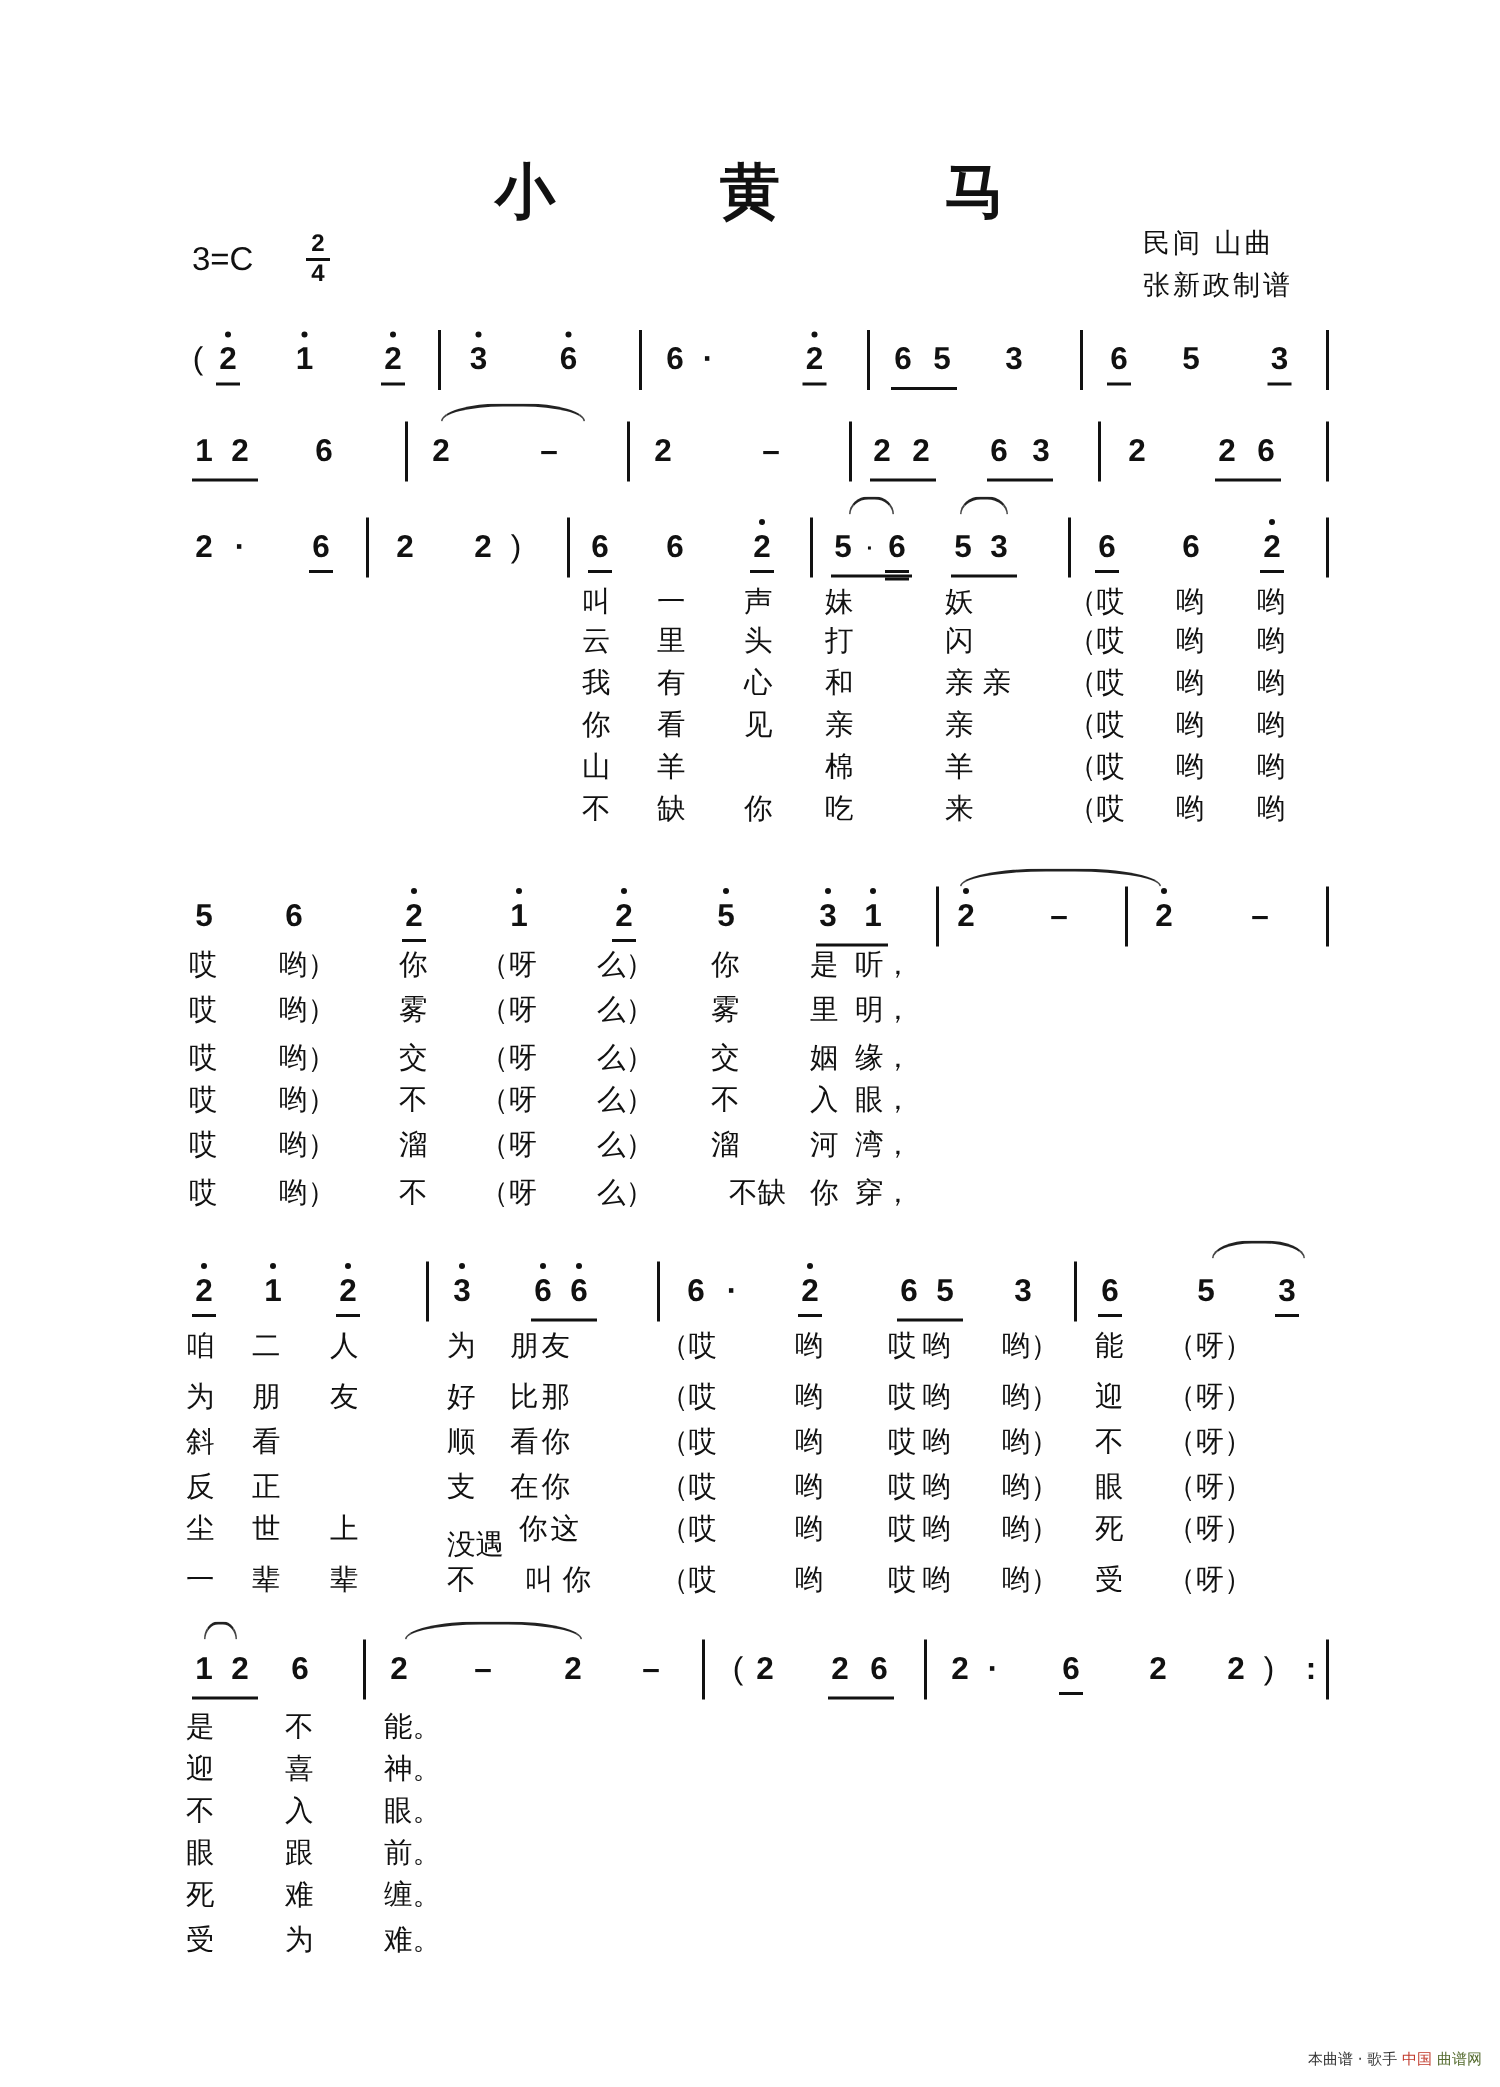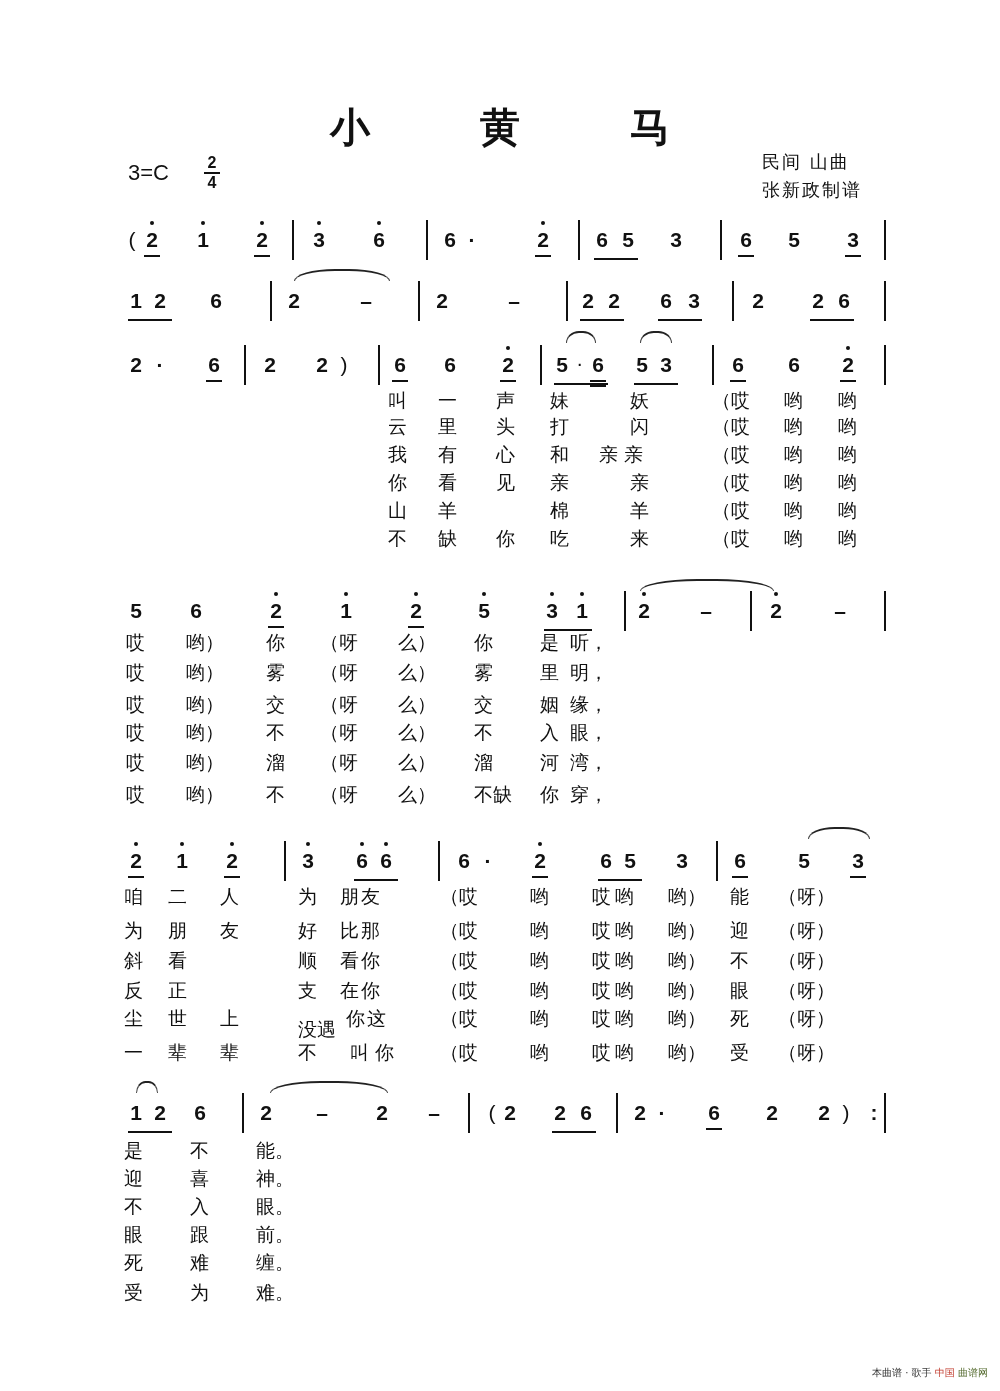--- a/index.html
+++ b/index.html
@@ -135,21 +135,21 @@
     <span class="lyr" style="left:630px;top:414px">闪</span>
     <span class="lyr" style="left:712px;top:414px">（哎</span>
     <span class="lyr" style="left:784px;top:414px">哟</span>
     <span class="lyr" style="left:838px;top:414px">哟</span>
   </div>
   <div>
     <span class="lyr" style="left:388px;top:442px">我</span>
     <span class="lyr" style="left:438px;top:442px">有</span>
     <span class="lyr" style="left:496px;top:442px">心</span>
     <span class="lyr" style="left:550px;top:442px">和</span>
-    <span class="lyr" style="left:599px;top:442px;letter-spacing:6px">亲亲</span>
+    <span class="lyr" style="left:630px;top:442px;letter-spacing:6px">亲亲</span>
     <span class="lyr" style="left:712px;top:442px">（哎</span>
     <span class="lyr" style="left:784px;top:442px">哟</span>
     <span class="lyr" style="left:838px;top:442px">哟</span>
   </div>
   <div>
     <span class="lyr" style="left:388px;top:470px">你</span>
     <span class="lyr" style="left:438px;top:470px">看</span>
     <span class="lyr" style="left:496px;top:470px">见</span>
     <span class="lyr" style="left:550px;top:470px">亲</span>
     <span class="lyr" style="left:630px;top:470px">亲</span>
@@ -248,21 +248,21 @@
     <span class="lyr" style="left:474px;top:750px">溜</span>
     <span class="lyr" style="left:540px;top:750px">河</span>
     <span class="lyr" style="left:570px;top:750px">湾，</span>
   </div>
   <div>
     <span class="lyr" style="left:126px;top:782px">哎</span>
     <span class="lyr" style="left:186px;top:782px">哟）</span>
     <span class="lyr" style="left:266px;top:782px">不</span>
     <span class="lyr" style="left:320px;top:782px">（呀</span>
     <span class="lyr" style="left:398px;top:782px">么）</span>
-    <span class="lyr" style="left:474px;top:782px">不缺</span>
+    <span class="lyr" style="left:486px;top:782px">不缺</span>
     <span class="lyr" style="left:540px;top:782px">你</span>
     <span class="lyr" style="left:570px;top:782px">穿，</span>
   </div>
 </div>
 
 <div class="staff" style="top:849px">
   <span class="n dot-hi ul" style="left:126px">2</span>
   <span class="n dot-hi" style="left:172px">1</span>
   <span class="n dot-hi ul" style="left:222px">2</span>
   <div class="bar" style="left:284px;top:-8px"></div>

